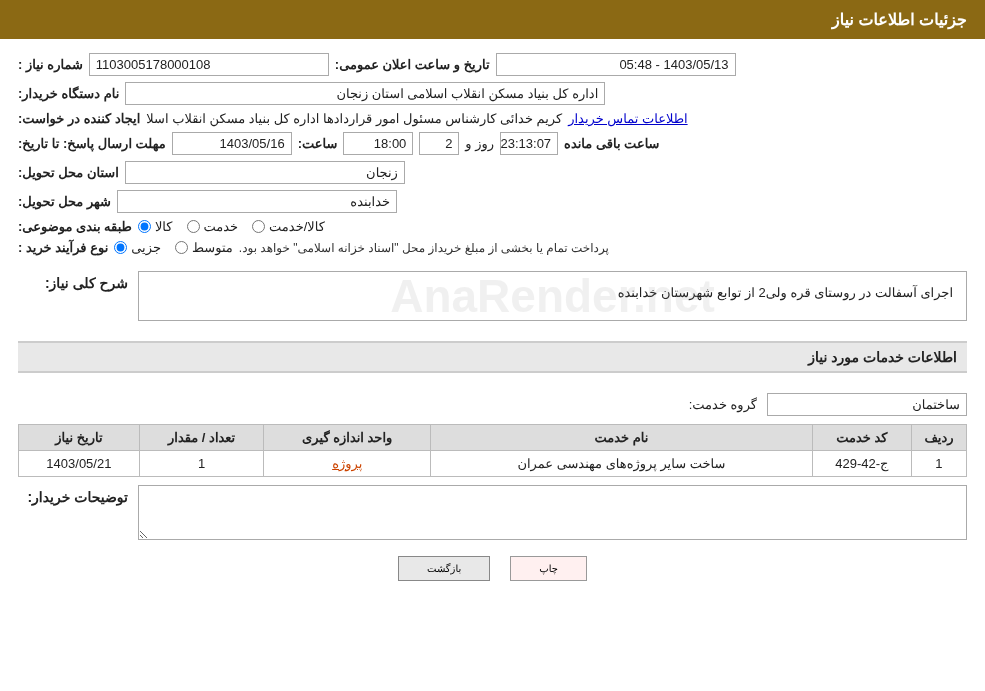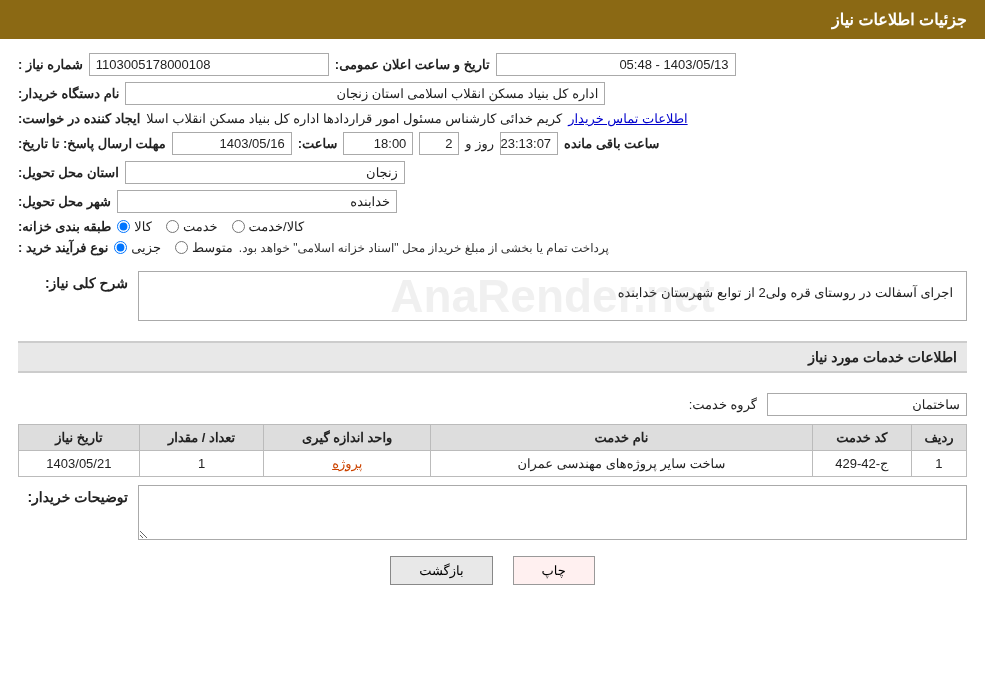--- a/index.html
+++ b/index.html
@@ -102,21 +102,21 @@
       justify-content: center;
       gap: 20px;
       margin-top: 16px;
       padding-bottom: 20px;
     }
     .btn {
       padding: 6px 28px;
       border: 1px solid #888;
       background: #e8e8e8;
       cursor: pointer;
-      font-size: 13px;
+      font-size: 10px;
       font-family: Tahoma, Arial, sans-serif;
     }
     .btn-print { background: #fff0f0; border-color: #999; }
     .info-row {
       display: flex;
       align-items: center;
       gap: 6px;
       margin-bottom: 6px;
       justify-content: flex-end;
     }
@@ -197,21 +197,21 @@
         </div>
         <div class="radio-item">
           <span>خدمت</span>
           <input type="radio" name="tabaqe" style="">
         </div>
         <div class="radio-item">
           <span>کالا</span>
           <input type="radio" name="tabaqe" checked="" style="">
         </div>
       </div>
-      <span class="lbl">طبقه بندی خزانه:</span>
+      <span class="lbl">طبقه بندی موضوعی:</span>
     </div>
 
     <div class="info-row">
       <span class="note-text">پرداخت تمام یا بخشی از مبلغ خریداز محل "اسناد خزانه اسلامی" خواهد بود.</span>
       <div class="radio-group">
         <div class="radio-item">
           <span>متوسط</span>
           <input type="radio" name="nooe" style="">
         </div>
         <div class="radio-item">

